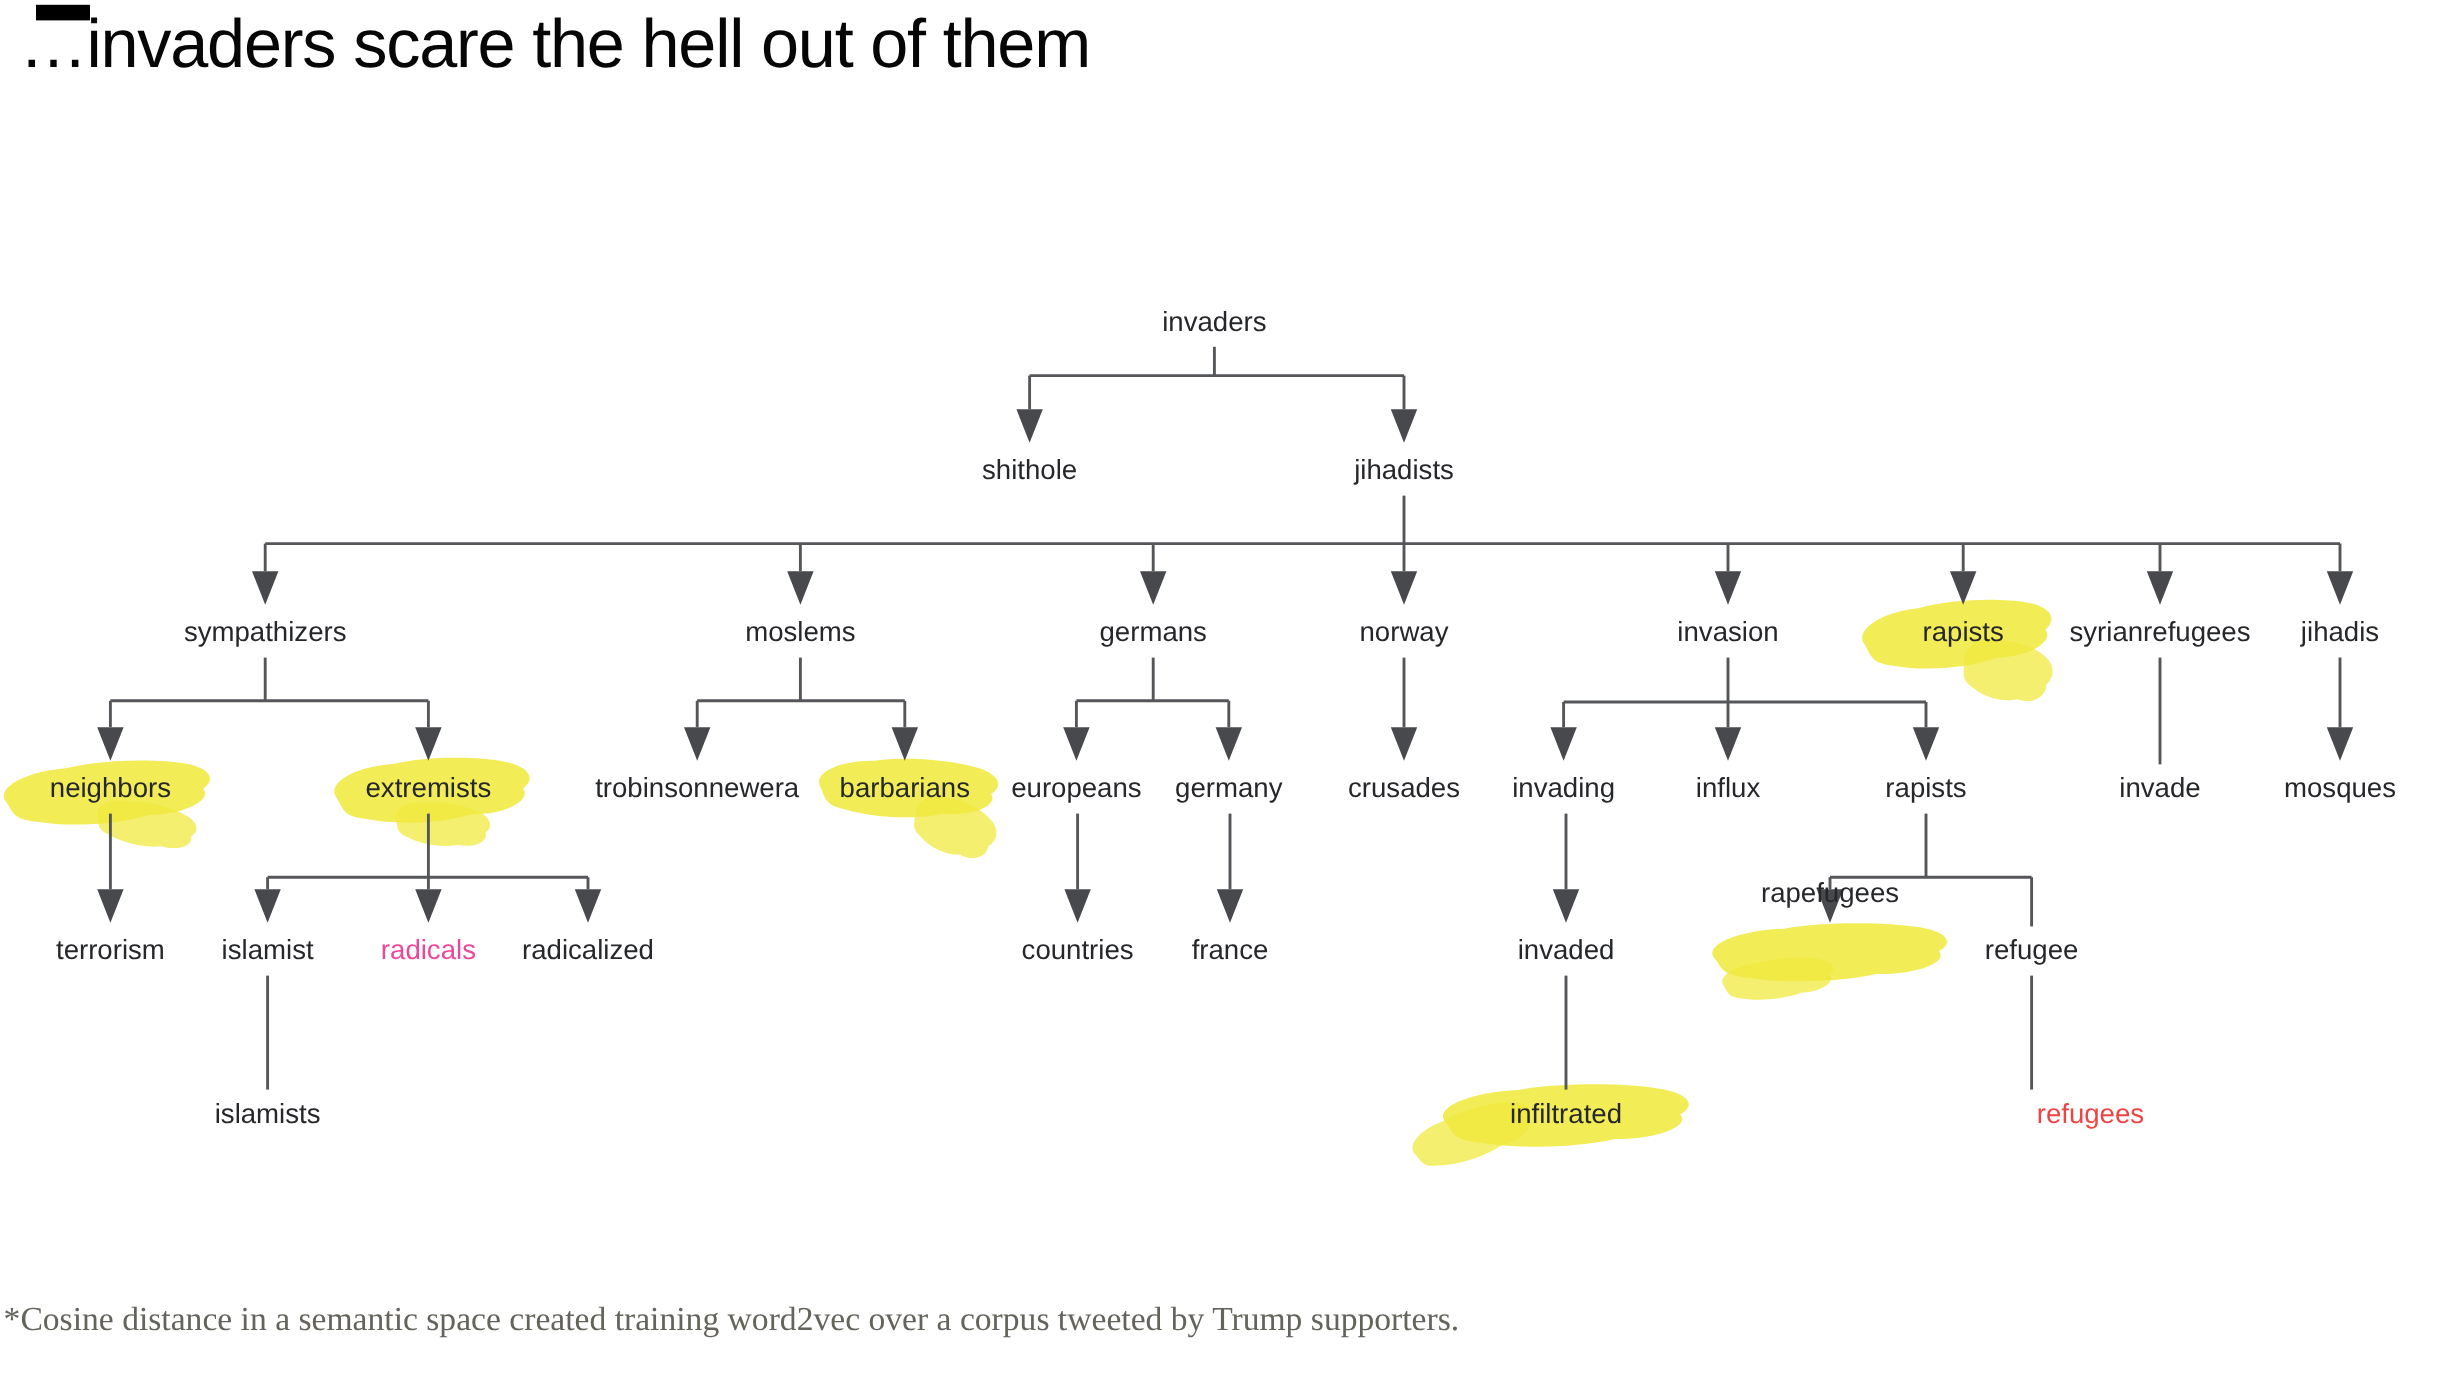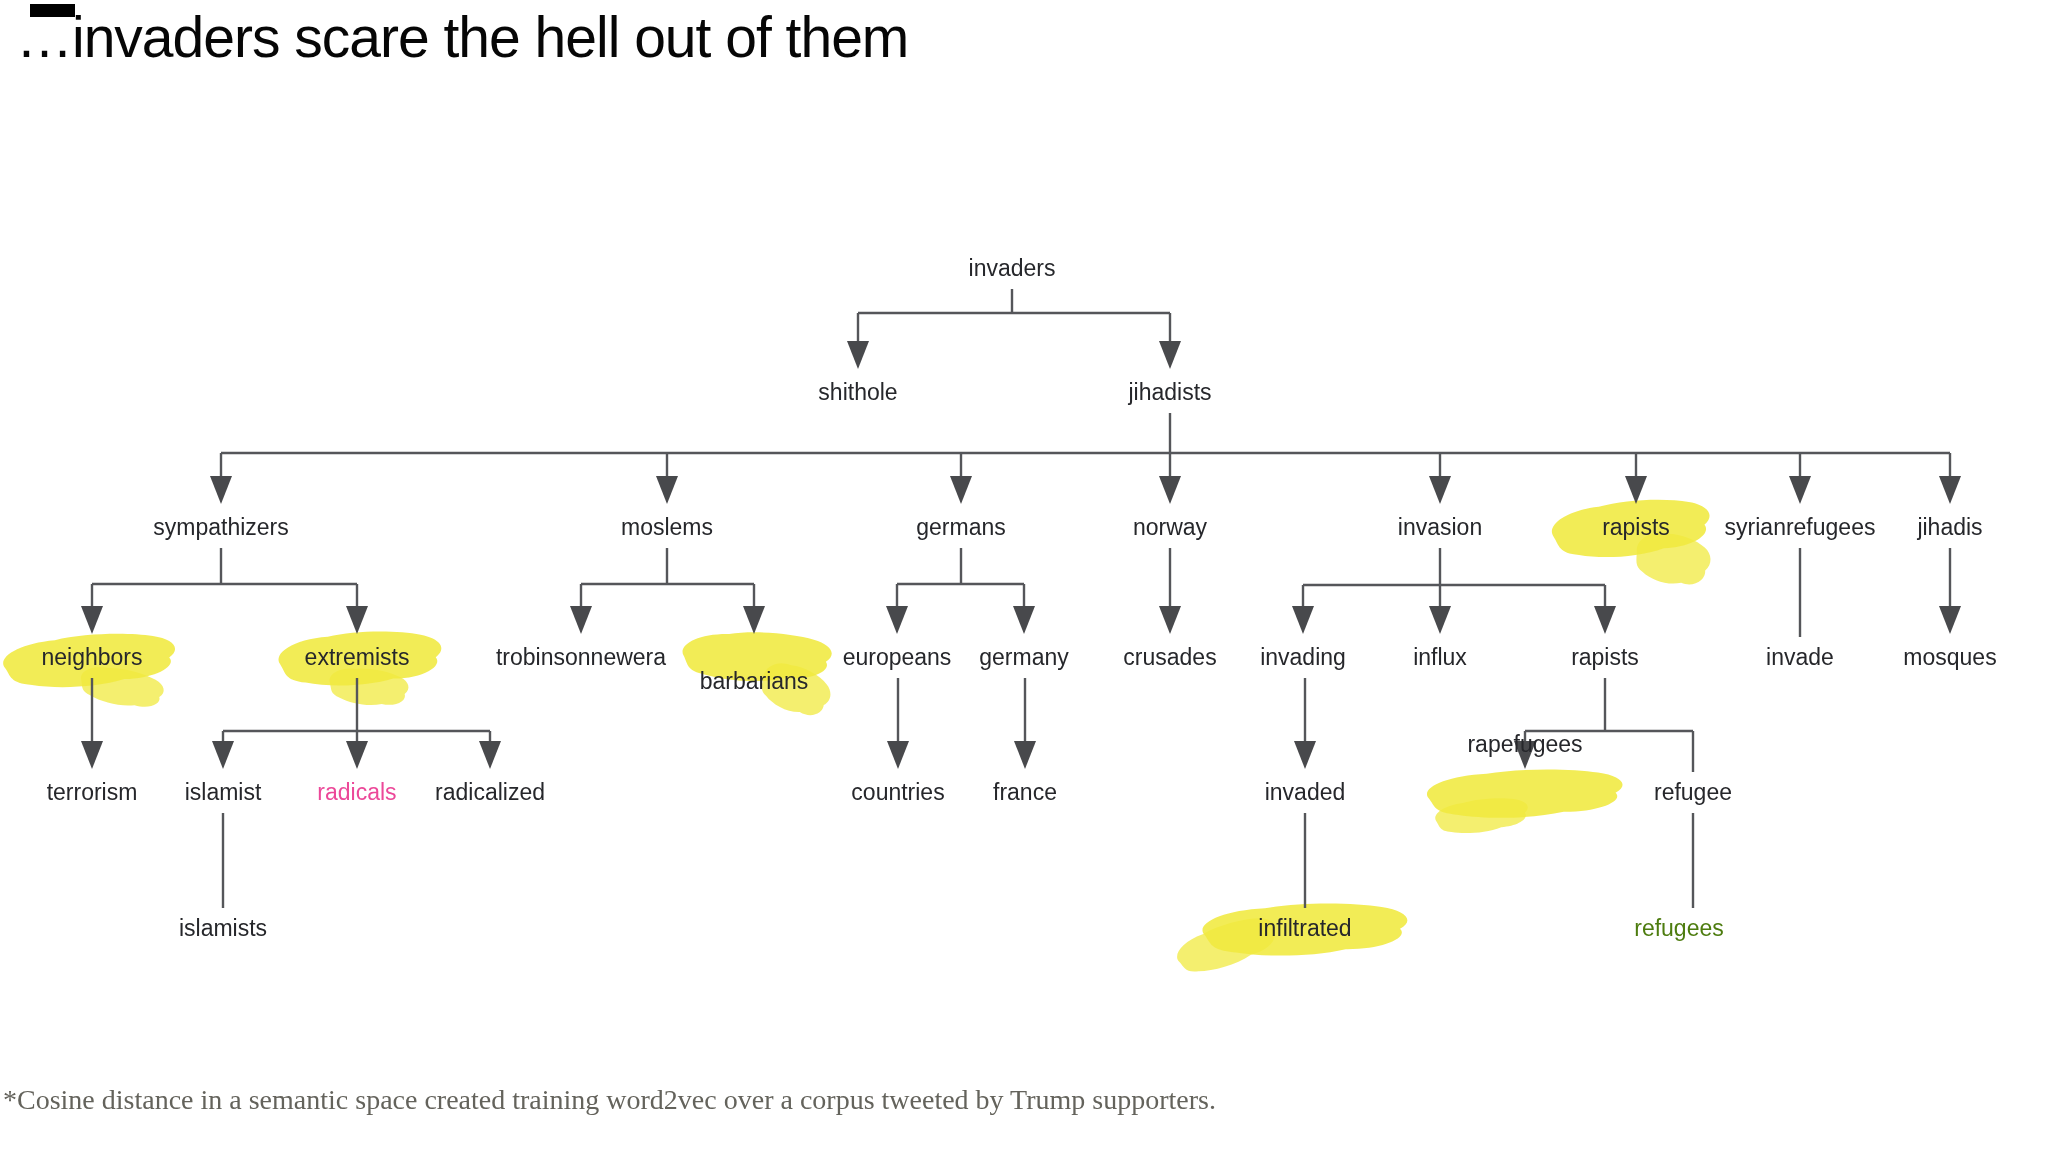--- a/index.html
+++ b/index.html
@@ -174,39 +174,39 @@
       <div class="node" style="left: 667px; top: 527px; color: rgb(38, 39, 43);">moslems</div>
       <div class="node" style="left: 961px; top: 527px; color: rgb(38, 39, 43);">germans</div>
       <div class="node" style="left: 1170px; top: 527px; color: rgb(38, 39, 43);">norway</div>
       <div class="node" style="left: 1440px; top: 527px; color: rgb(38, 39, 43);">invasion</div>
       <div class="node" style="left: 1636px; top: 527px; color: rgb(38, 39, 43);">rapists</div>
       <div class="node" style="left: 1800px; top: 527px; color: rgb(38, 39, 43);">syrianrefugees</div>
       <div class="node" style="left: 1950px; top: 527px; color: rgb(38, 39, 43);">jihadis</div>
       <div class="node" style="left: 92px; top: 657px; color: rgb(38, 39, 43);">neighbors</div>
       <div class="node" style="left: 357px; top: 657px; color: rgb(38, 39, 43);">extremists</div>
       <div class="node" style="left: 581px; top: 657px; color: rgb(38, 39, 43);">trobinsonnewera</div>
-      <div class="node" style="left: 754px; top: 657px; color: rgb(38, 39, 43); margin-top: 24px;">barbarians</div>
+      <div class="node" style="left: 754px; top: 657px; color: rgb(38, 39, 43);">barbarians</div>
       <div class="node" style="left: 897px; top: 657px; color: rgb(38, 39, 43);">europeans</div>
       <div class="node" style="left: 1024px; top: 657px; color: rgb(38, 39, 43);">germany</div>
       <div class="node" style="left: 1170px; top: 657px; color: rgb(38, 39, 43);">crusades</div>
       <div class="node" style="left: 1303px; top: 657px; color: rgb(38, 39, 43);">invading</div>
       <div class="node" style="left: 1440px; top: 657px; color: rgb(38, 39, 43);">influx</div>
       <div class="node" style="left: 1605px; top: 657px; color: rgb(38, 39, 43);">rapists</div>
       <div class="node" style="left: 1800px; top: 657px; color: rgb(38, 39, 43);">invade</div>
       <div class="node" style="left: 1950px; top: 657px; color: rgb(38, 39, 43);">mosques</div>
       <div class="node" style="left: 92px; top: 792px; color: rgb(38, 39, 43);">terrorism</div>
       <div class="node" style="left: 223px; top: 792px; color: rgb(38, 39, 43);">islamist</div>
       <div class="node" style="left: 357px; top: 792px; color: #ec4899;">radicals</div>
       <div class="node" style="left: 490px; top: 792px; color: rgb(38, 39, 43);">radicalized</div>
       <div class="node" style="left: 898px; top: 792px; color: rgb(38, 39, 43);">countries</div>
       <div class="node" style="left: 1025px; top: 792px; color: rgb(38, 39, 43);">france</div>
       <div class="node" style="left: 1305px; top: 792px; color: rgb(38, 39, 43);">invaded</div>
       <div class="node" style="left: 1525px; top: 744px; color: rgb(38, 39, 43);">rapefugees</div>
       <div class="node" style="left: 1693px; top: 792px; color: rgb(38, 39, 43);">refugee</div>
       <div class="node" style="left: 223px; top: 928px; color: rgb(38, 39, 43);">islamists</div>
       <div class="node" style="left: 1305px; top: 928px; color: rgb(38, 39, 43);">infiltrated</div>
-      <div class="node" style="left: 1679px; top: 928px; color: #4d7c0f;">refugees</div>
+      <div class="node" style="left: 1742px; top: 928px; color: #ef4444;">refugees</div>
     </div>
 
   <div class="footnote">
     <div>*Cosine distance in a semantic space created training word2vec over a corpus tweeted by Trump supporters.</div>
   </div>
 </div>
 
 </body></html>

